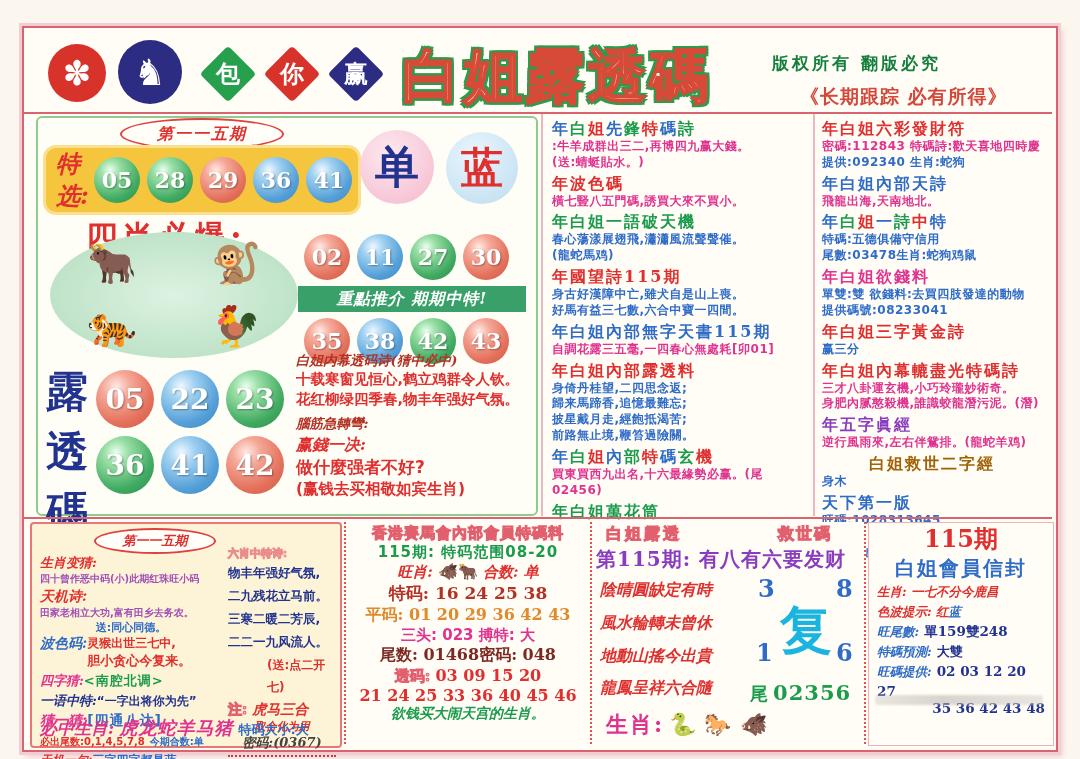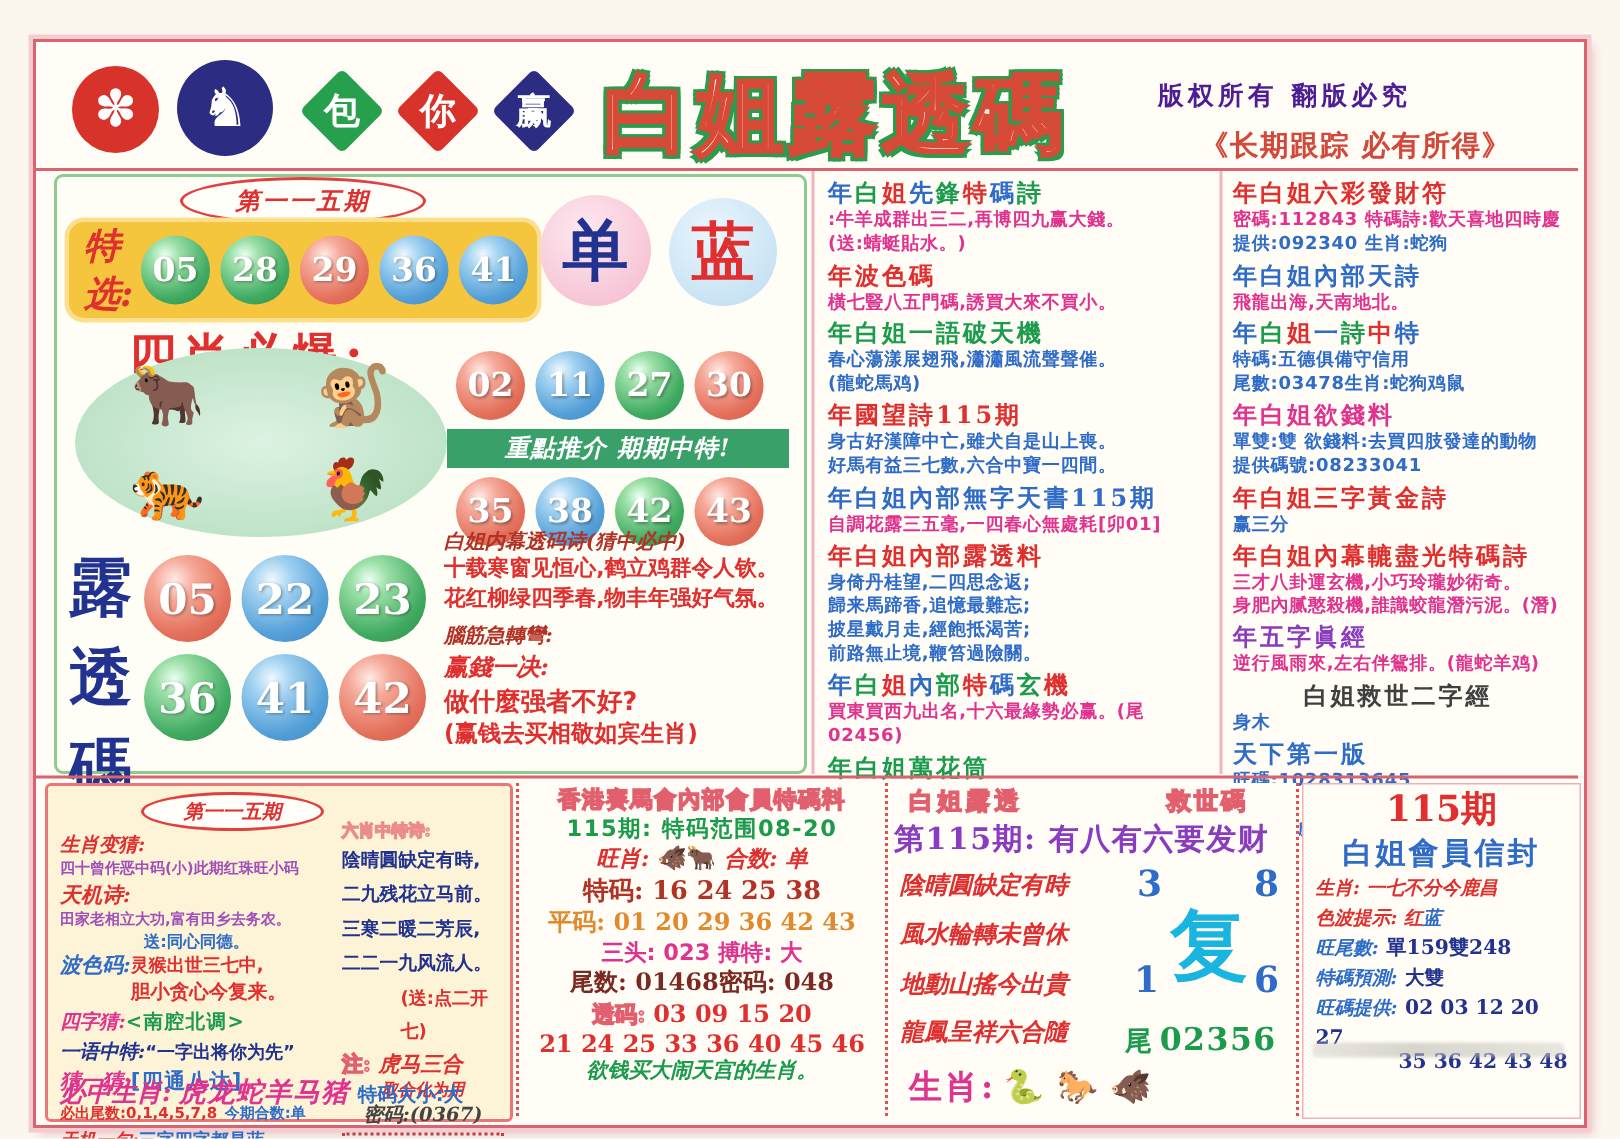--- a/index.html
+++ b/index.html
@@ -52,21 +52,21 @@
   <div class="abs diamond" style="left:168px;top:14px;background:#27a04e;">
       <span>包</span>
     </div>
   <div class="abs diamond" style="left:232px;top:14px;background:#d8332a;">
       <span>你</span>
     </div>
   <div class="abs diamond" style="left:296px;top:14px;background:#2c2c82;">
       <span>赢</span>
     </div>
   <div class="abs" id="main-title" style="left:362px;top:-2px;">白姐露透碼</div>
-  <div class="abs hdr-red" style="left:732px;top:12px;font-size:17px;letter-spacing:3px;color:#4c1d95;">版权所有 翻版必究</div>
+  <div class="abs hdr-red" style="left:732px;top:12px;font-size:17px;letter-spacing:3px;color:#15803d;">版权所有 翻版必究</div>
   <div class="abs hdr-red" style="left:760px;top:44px;font-size:19px;letter-spacing:1px;">《长期跟踪 必有所得》</div>
 </div>
 <div class="hline" style="left:24px;top:112px;width:1028px;"></div>
 
 <div class="abs" style="left:36px;top:116px;width:498px;height:396px;border:2px solid #8fca8f;border-radius:6px;background:#fffef6;"></div>
 <div class="abs oval" style="left:120px;top:118px;width:160px;height:28px;font-size:16px;letter-spacing:2px;">第一一五期</div>
 <div class="abs" style="left:46px;top:148px;width:300px;height:64px;background:#f6c53e;border-radius:10px;box-shadow:0 0 0 3px #fae08e;display:flex;align-items:center;padding:0 6px;">
   <span class="lbl c-red" style="font-size:24px;margin:0 4px 0 4px;">特选:</span>
   <span class="ballrow balls-44">
       <span class="ball ball-green">05</span>
@@ -202,21 +202,21 @@
   <div class="sec">
       <div class="h c-red">年白姐內幕轆盡光特碼詩</div>
     <div class="line c-mag">三才八卦運玄機,小巧玲瓏妙術奇。</div>
     <div class="line c-mag">身肥內腻憨殺機,誰識蛟龍潛污泥。(潛)</div>
     </div>
   <div class="sec">
       <div class="h c-purple">年五字眞經</div>
     <div class="line c-mag">逆行風雨來,左右伴鴛排。(龍蛇羊鸡)</div>
     </div>
   <div class="sec">
-      <div class="h" style="color:#404040;padding-left:47px;">白姐救世二字經</div>
+      <div class="h" style="color:#a16207;padding-left:47px;">白姐救世二字經</div>
     <div class="line c-blue">身木</div>
     </div>
   <div class="sec">
       <div class="h c-blue">天下第一版</div>
     <div class="line c-blue">旺碼:1028313645</div>
     <div class="line c-blue">單雙:單 生肖:🐂🐎 波色:綠</div>
     <div class="line c-blue">猜生肖:虎豬六合在地支</div>
     </div>
 </div>
 
@@ -238,21 +238,21 @@
         </span>
       </div>
     <div><span class="lbl c-mag" style="font-size:13px;">四字猜:</span><span class="c-green" style="font-size:13px;font-weight:bold;letter-spacing:1px;">&lt;南腔北调&gt;</span></div>
     <div><span class="lbl c-navy" style="font-size:13px;">一语中特:</span><span class="c-navy" style="font-size:12px;font-weight:bold;">“一字出将你为先”</span></div>
     <div><span class="lbl c-mag" style="font-size:14px;">猜一猜:</span><span class="c-blue" style="font-size:14px;font-weight:bold;letter-spacing:1px;">[四通八达]</span></div>
     <div><span class="c-red" style="font-size:10px;font-weight:bold;">必出尾数:0,1,4,5,7,8</span> <span class="c-blue" style="font-size:10px;font-weight:bold;">今期合数:单</span></div>
     <div><span class="lbl c-red" style="font-size:12px;">天机一句:</span><span class="c-blue" style="font-size:12px;font-weight:bold;">三字四字都是蓝</span></div>
   </div>
   <div class="abs" style="left:196px;top:22px;width:108px;">
     <div class="bubble" style="font-size:11px;opacity:.7;">六肖中特诗:</div>
-    <div class="c-navy" style="font-size:12.5px;font-weight:bold;line-height:1.85;">陰晴圓缺定有時,</div>
+    <div class="c-navy" style="font-size:12.5px;font-weight:bold;line-height:1.85;">物丰年强好气氛,</div>
     <div class="c-navy" style="font-size:12.5px;font-weight:bold;line-height:1.85;">二九残花立马前。</div>
     <div class="c-navy" style="font-size:12.5px;font-weight:bold;line-height:1.85;">三寒二暖二芳辰,</div>
     <div class="c-navy" style="font-size:12.5px;font-weight:bold;line-height:1.85;">二二一九风流人。</div>
     <div class="c-red" style="font-size:12px;font-weight:bold;line-height:1.9;margin-left:39px;">(送:点二开七)</div>
     <div><span class="bubble" style="font-size:14px;">注:</span>
       <span class="lbl c-red" style="font-size:14px;">虎马三合</span></div>
     <div class="lbl c-red" style="font-size:11px;text-align:center;">取合化为用</div>
     <div class="lbl" style="font-size:13px;color:#444;text-align:center;">密码:(0367)</div>
     <div style="border-top:2px dotted #c04040;margin-top:3px;"></div>
   </div>

